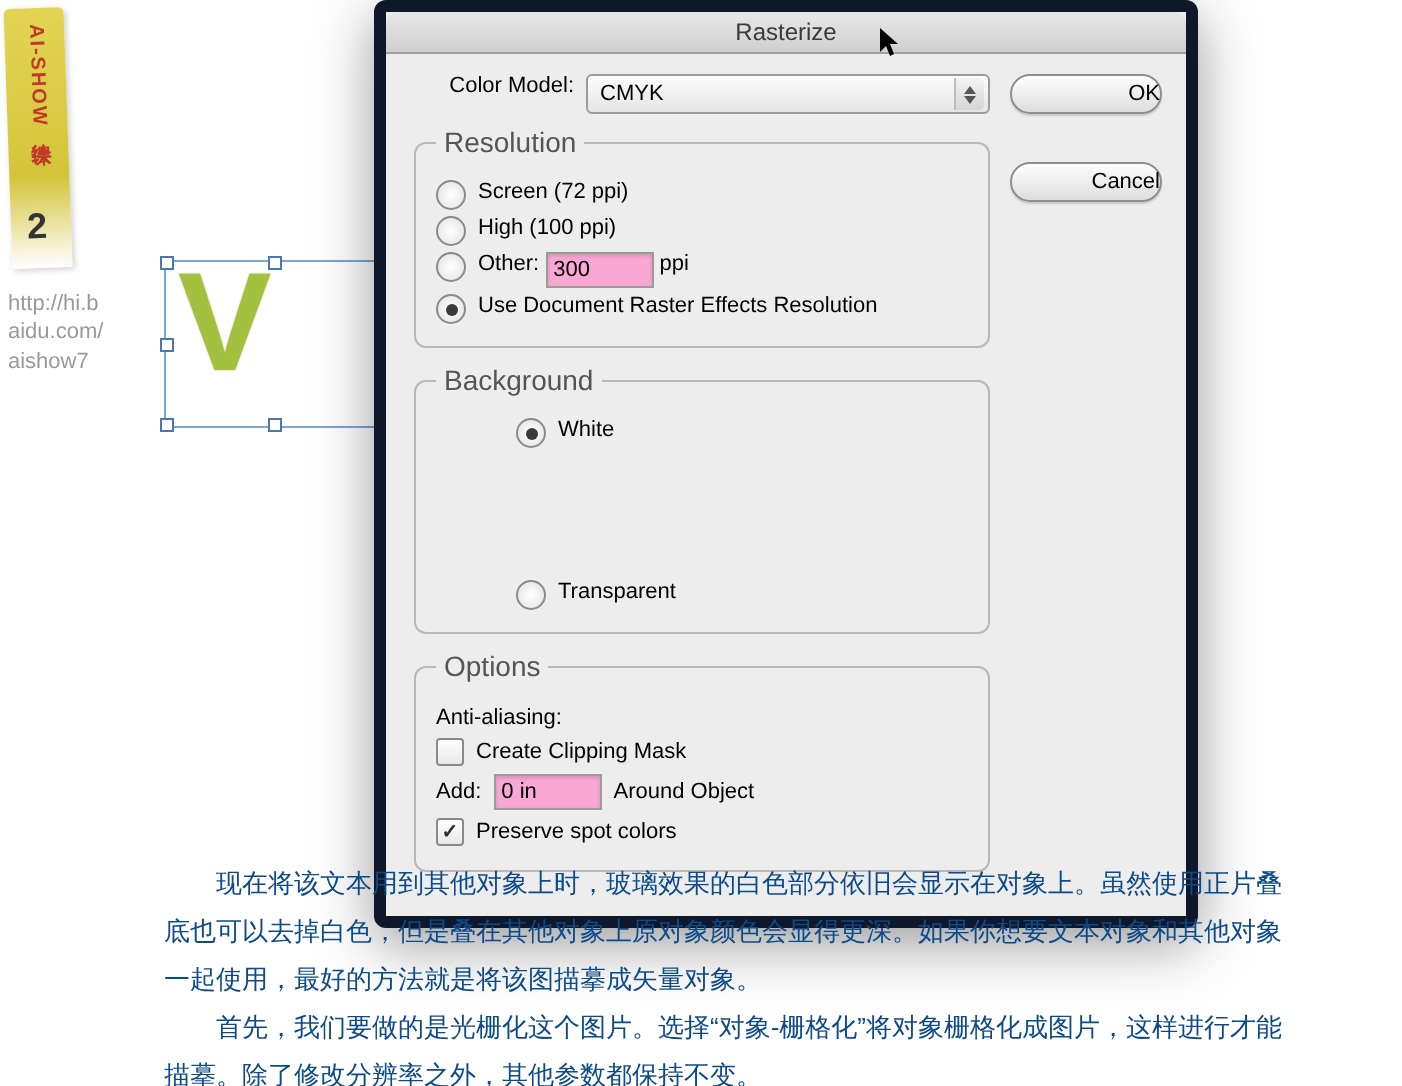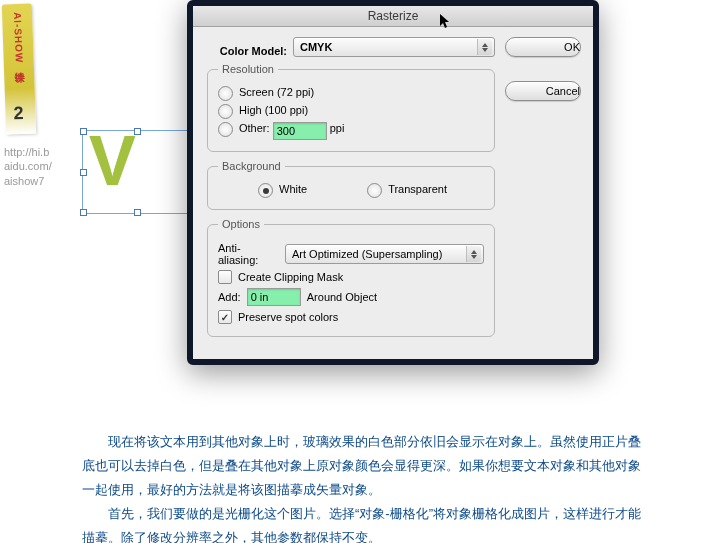--- a/index.html
+++ b/index.html
@@ -108,21 +108,21 @@
     left: 440px;
     top: 14px;
     width: 12px; height: 16px;
   }
   .dlg-body {
     padding: 10px 12px 14px 14px;
     display: flex;
   }
   .dlg-left { flex: 1; }
   .dlg-right { width: 76px; padding-left: 10px; }
-  .row { display: flex; align-items: flex-end; margin-bottom: 6px; font-weight: bold; }
+  .row { display: flex; align-items: flex-start; margin-bottom: 6px; }
   .row label.lbl { width: 80px; text-align: right; margin-right: 6px; }
   .select {
     flex: 1;
     height: 18px;
     background: linear-gradient(#fdfdfd,#e4e4e4);
     border: 1px solid #9a9a9a;
     border-radius: 3px;
     box-shadow: 0 1px 0 #fff inset;
     display: flex;
     align-items: center;
@@ -146,21 +146,21 @@
     gap: 1px;
   }
   .caret .up { width:0;height:0;border-left:3px solid transparent;border-right:3px solid transparent;border-bottom:4px solid #555;}
   .caret .dn { width:0;height:0;border-left:3px solid transparent;border-right:3px solid transparent;border-top:4px solid #555;}
   fieldset {
     border: 1px solid #b8b8b8;
     border-radius: 6px;
     margin: 4px 0 8px 0;
     padding: 8px 10px 8px 10px;
   }
-  legend { padding: 0 4px; color: #555; font-size: 11px; }
+  legend { padding: 0 4px; color: #555; font-size: 14px; }
   .radio-row { display: flex; align-items: flex-start; margin: 3px 0; }
   .radio {
     width: 13px; height: 13px;
     border: 1px solid #8a8a8a;
     border-radius: 50%;
     margin-right: 6px;
     background: radial-gradient(#fff,#e0e0e0);
     display: inline-flex;
     align-items: center;
     justify-content: center;
@@ -181,26 +181,26 @@
     align-items: center;
     justify-content: center;
     font-size: 10px;
     color: #333;
   }
   .checkbox.checked::after { content:"✓"; font-weight:bold; }
   .txt-input {
     width: 46px;
     height: 16px;
     border: 1px solid #9a9a9a;
-    background: #86efac;
+    background: #f9a8d4;
     font-size: 11px;
     padding: 0 3px;
     box-shadow: inset 0 1px 2px rgba(0,0,0,0.15);
   }
-  .bg-row { display: flex; gap: 60px; padding-left: 40px; }
+  .bg-row { display: flex; gap: 60px; padding-left: 40px; flex-direction: column; }
   .opts-row { display: flex; align-items: center; margin: 4px 0; }
   .opts-row .olbl { margin-right: 6px; }
   .btn {
     height: 18px;
     background: linear-gradient(#fdfdfd,#dedede);
     border: 1px solid #8e8e8e;
     border-radius: 10px;
     text-align: right;
     line-height: 18px;
     font-size: 11px;
@@ -271,47 +271,44 @@
         <div class="radio-row">
           <span class="radio"></span>
           <span>High (100 ppi)</span>
         </div>
         <div class="radio-row">
           <span class="radio"></span>
           <span>Other:</span>&nbsp;
           <input class="txt-input" value="300" style="">&nbsp;
           <span>ppi</span>
         </div>
+        <div class="radio-row">
+          <span class="radio checked"></span>
+          <span>Use Document Raster Effects Resolution</span>
+        </div>
       </fieldset>
 
       <fieldset>
         <legend>Background</legend>
         <div class="bg-row">
           <div class="radio-row">
             <span class="radio checked"></span>
             <span>White</span>
           </div>
           <div class="radio-row">
             <span class="radio"></span>
             <span>Transparent</span>
           </div>
         </div>
       </fieldset>
 
       <fieldset>
         <legend>Options</legend>
         <div class="opts-row">
           <span class="olbl">Anti-aliasing:</span>
-          <div class="select" style="flex:0 0 185px">
-            <span>Art Optimized (Supersampling)</span>
-            <span class="caret">
-                <span class="up"></span>
-                <span class="dn"></span>
-              </span>
-          </div>
         </div>
         <div class="opts-row">
           <span class="checkbox"></span>
           <span>Create Clipping Mask</span>
         </div>
         <div class="opts-row">
           <span class="olbl">Add:</span>
           <input class="txt-input" value="0 in" style="">&nbsp;&nbsp;
           <span>Around Object</span>
         </div>

